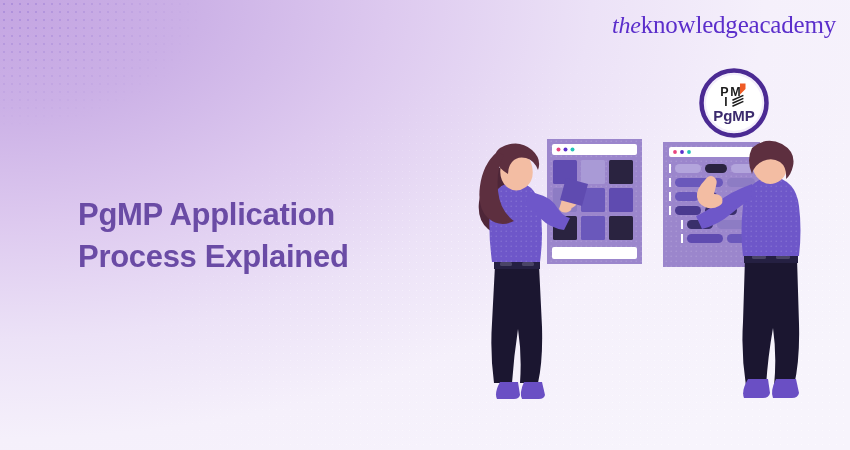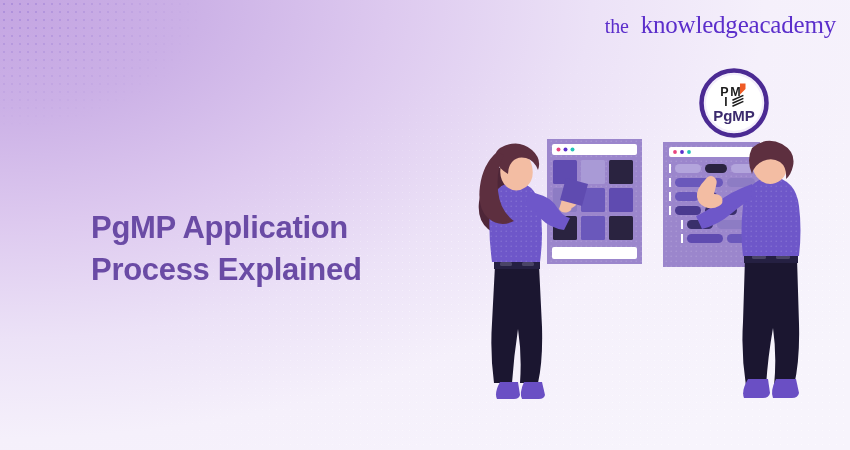--- a/index.html
+++ b/index.html
@@ -34,34 +34,34 @@
 
   
   .logo{
     position:absolute;right:14px;top:12px;
     font-family:"Liberation Serif",serif;
     font-size:25px;line-height:1;
     color:#5b2ecb;
     white-space:nowrap;
     letter-spacing:-.2px;
   }
-  .logo .the{font-size:20px;}
-  .logo .know{font-weight:400;margin-left:12px;}
+  .logo .the{font-style:italic;font-size:24px;}
+  .logo .know{font-weight:400;}
   .logo .acad{font-weight:400;}
 
   
   .headline{
     position:absolute;left:78px;top:194px;
     font-size:31px;
     font-weight:700;
     line-height:1.34;
     color:#6a4ba5;
     letter-spacing:-.3px;
     white-space:pre-line;
-    margin:13px;
+    margin:0;
   }
 
   
   .badge{position:absolute;left:697px;top:66px;width:74px;height:74px;}
 
   
   .art{position:absolute;left:0;top:0;width:850px;height:450px;}
 </style>
 </head>
 <body>

